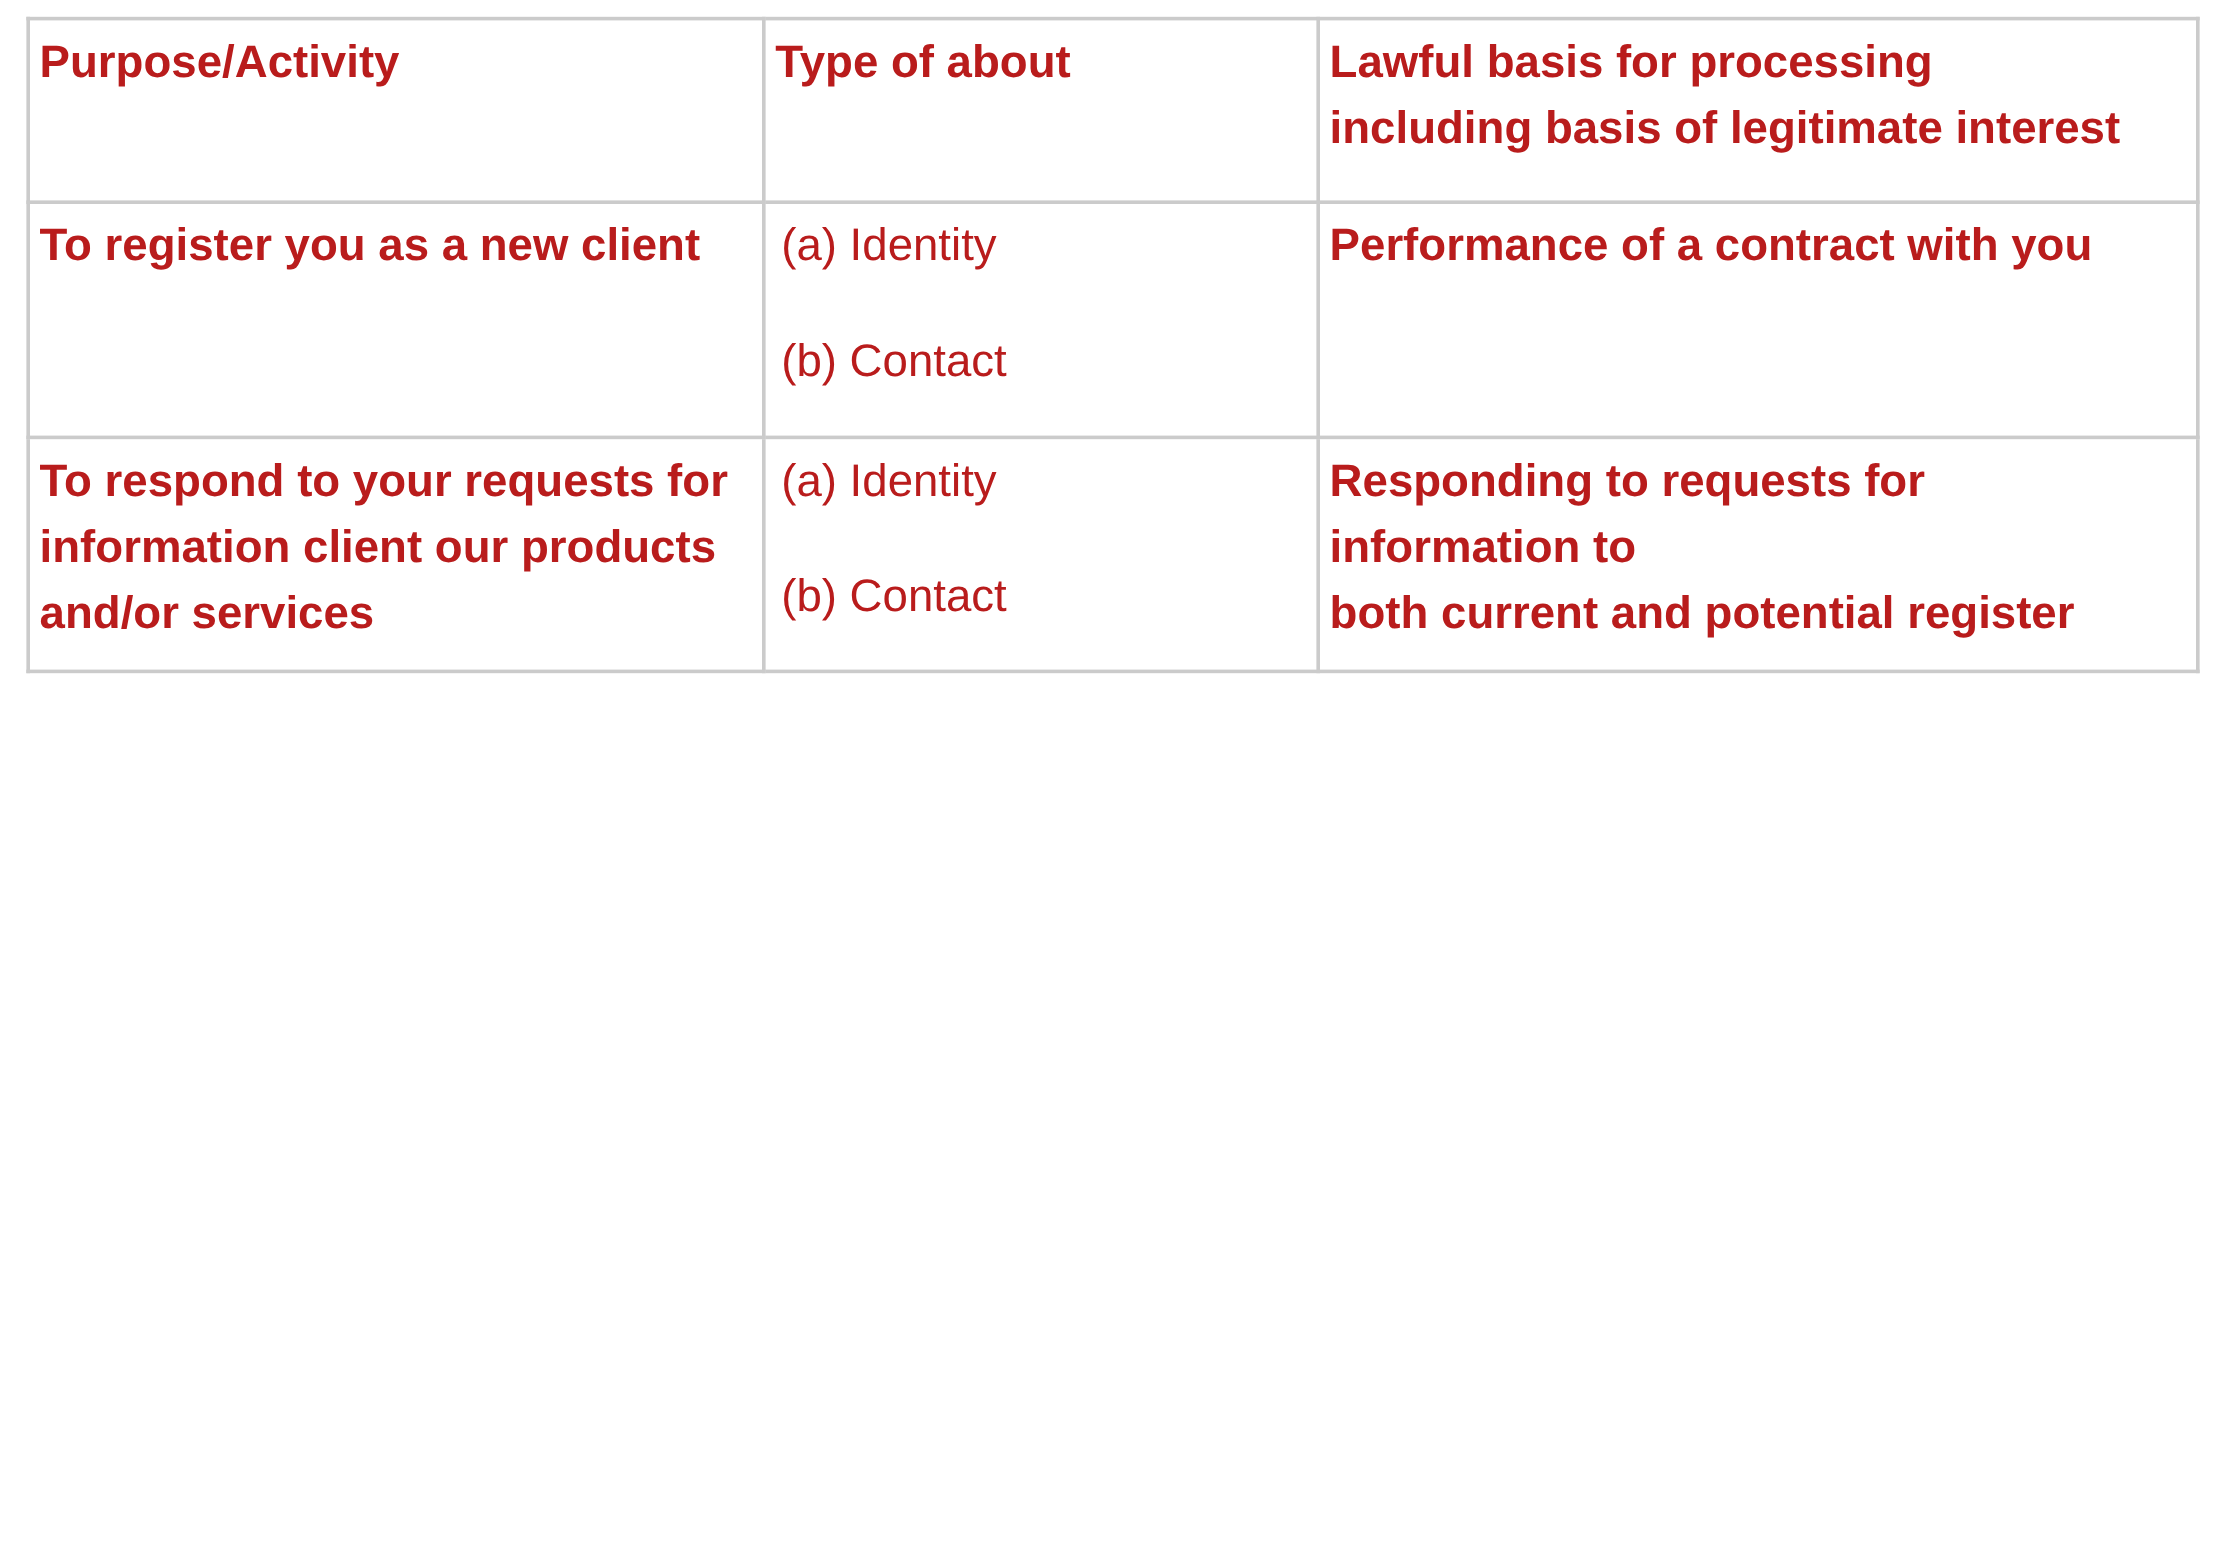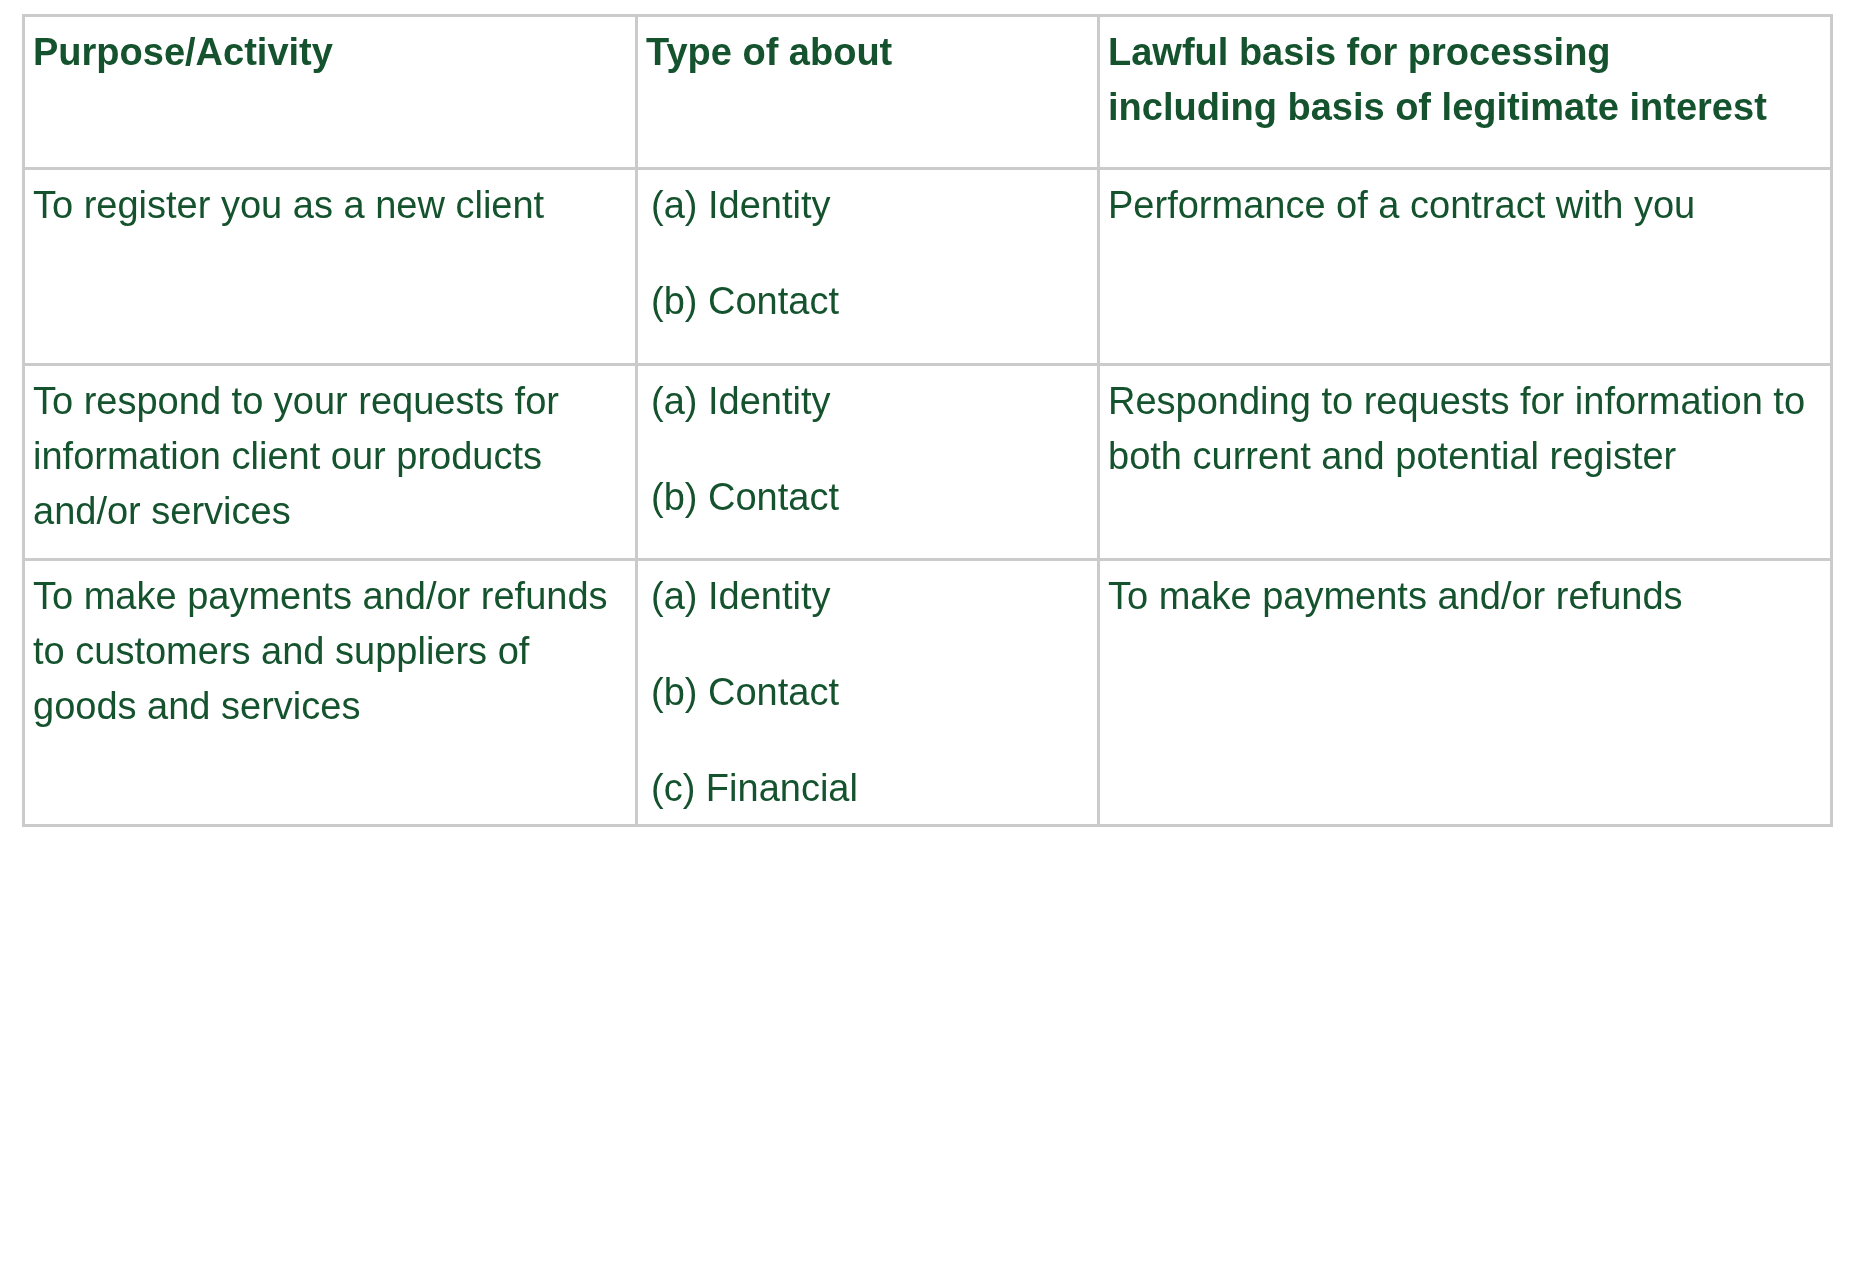--- a/index.html
+++ b/index.html
@@ -6,21 +6,21 @@
     margin: 0;
     padding: 0;
     background: #ffffff;
   }
   .page {
     position: relative;
     width: 1862px;
     height: 1284px;
     background: #ffffff;
     font-family: "Liberation Sans", sans-serif;
-    color: #14532d;
+    color: #b91c1c;
     overflow: hidden;
   }
   table.lawful-table {
     position: absolute;
     left: 22px;
     top: 14px;
     width: 1808px;
     border-collapse: collapse;
     table-layout: fixed;
   }
@@ -36,20 +36,21 @@
     overflow: hidden;
   }
   .lawful-table th {
     font-weight: bold;
   }
   .lawful-table td.types-cell {
     padding-left: 13px;
   }
   .multiline {
     white-space: pre-line;
+    font-weight: bold;
   }
   .type-item {
     margin: 0 0 41px 0;
   }
   .type-item:last-child {
     margin-bottom: 0;
   }
   thead tr            { height: 153px; }
   tbody tr:nth-child(1){ height: 196px; }
   tbody tr:nth-child(2){ height: 195px; }
@@ -96,30 +97,15 @@
         </td>
         <td class="types-cell">
           <p class="type-item">(a) Identity</p>
           <p class="type-item">(b) Contact</p>
         </td>
         <td>
           <div class="multiline">Responding to requests for information to
 both current and potential register</div>
         </td>
       </tr>
-      <tr>
-        <td>
-          <div class="multiline">To make payments and/or refunds
-to customers and suppliers of
-goods and services</div>
-        </td>
-        <td class="types-cell">
-          <p class="type-item">(a) Identity</p>
-          <p class="type-item">(b) Contact</p>
-          <p class="type-item">(c) Financial</p>
-        </td>
-        <td>
-          <div class="multiline">To make payments and/or refunds</div>
-        </td>
-      </tr>
     </tbody>
   </table>
 </div>
 
 </body></html>

